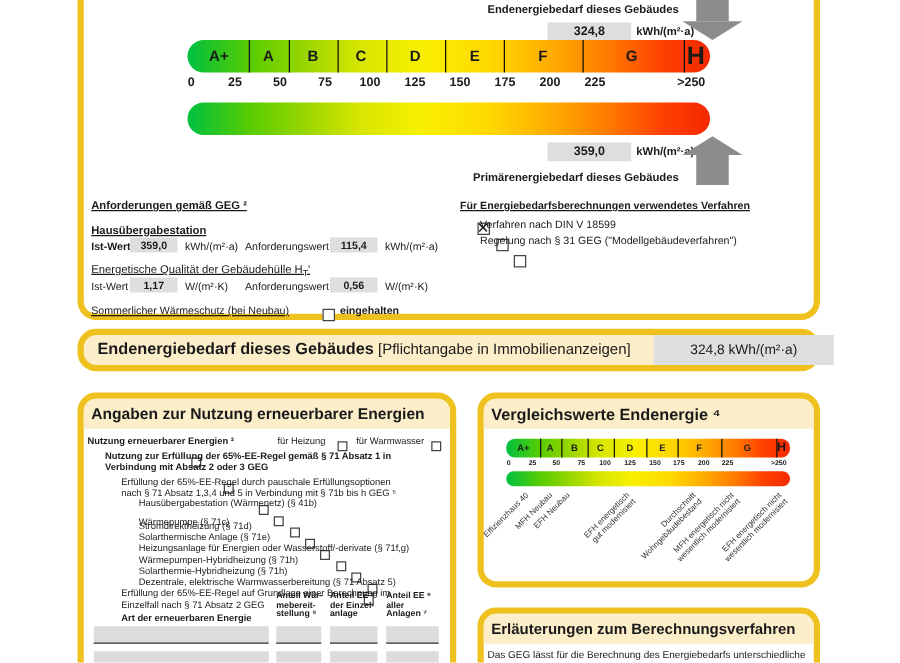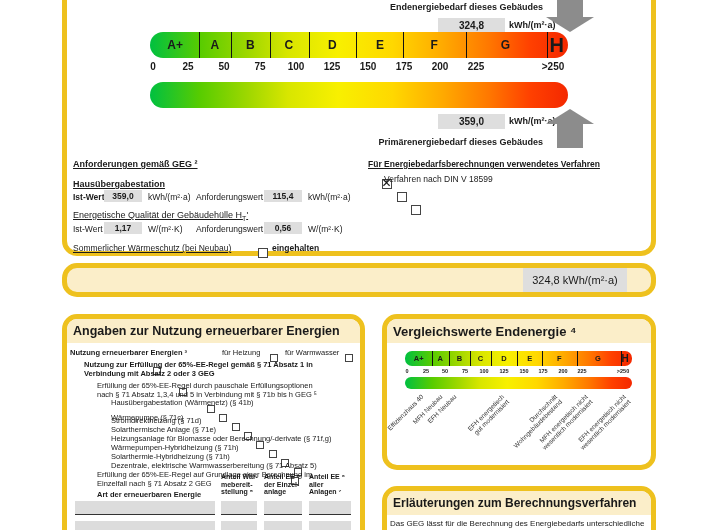--- a/index.html
+++ b/index.html
@@ -131,24 +131,29 @@
 
   <div class="abs u f85" style="left:73px;top:243px;">Sommerlicher Wärmeschutz (bei Neubau)</div>
   <span class="cb abs" style="left:258px;top:243px;"></span>
   <div class="abs f85" style="left:272px;top:243px;font-weight:bold;">eingehalten</div>
 
   
   <div class="abs b u f85" style="left:368px;top:159px;">Für Energiebedarfsberechnungen verwendetes Verfahren</div>
   <span class="cb abs on" style="left:368px;top:174px;"></span>
   <div class="abs f85" style="left:384px;top:174px;">Verfahren nach DIN V 18599</div>
   <span class="cb abs" style="left:368px;top:187px;"></span>
+  <div class="abs f85" style="left:384px;top:187px;">Regelung nach § 31 GEG ("Modellgebäudeverfahren")</div>
   <span class="cb abs" style="left:368px;top:200px;"></span>
 
   
-  <div class="vbox" style="left:523px;top:268px;width:104px;height:24px;font-weight:normal;font-size:11px;">324,8 kWh/(m²·a)</div>
+  <div class="abs" style="left:78px;top:271px;font-size:12px;">
+    <span class="b" style="font-size:13px;">Endenergiebedarf dieses Gebäudes</span>
+    <span>[Pflichtangabe in Immobilienanzeigen]</span>
+  </div>
+  <div class="vbox" style="left:523px;top:268px;width:144px;height:24px;font-weight:normal;font-size:11px;">324,8 kWh/(m²·a)</div>
 
   
   <div class="strip" style="left:67px;top:319px;width:293px;height:24px;">
     <span class="t" style="font-size:12.5px;">Angaben zur Nutzung erneuerbarer Energien</span>
   </div>
 
   <div class="abs b f75" style="left:70px;top:348px;">Nutzung erneuerbarer Energien ³</div>
   <span class="cb sm abs" style="left:212px;top:348px;"></span>
   <div class="abs f75" style="left:222px;top:348px;">für Heizung</div>
   <span class="cb sm abs" style="left:275px;top:348px;"></span>
@@ -164,21 +169,21 @@
 
   <span class="cb sm abs" style="left:99px;top:399px;"></span>
   <div class="abs f75" style="left:111px;top:398px;">Hausübergabestation (Wärmenetz) (§ 41b)</div>
   <span class="cb sm abs" style="left:99px;top:408px;"></span>
   <div class="abs f75" style="left:111px;top:413px;">Wärmepumpe (§ 71c)</div>
   <span class="cb sm abs" style="left:99px;top:417px;"></span>
   <div class="abs f75" style="left:111px;top:416px;">Stromdirektheizung (§ 71d)</div>
   <span class="cb sm abs" style="left:99px;top:426px;"></span>
   <div class="abs f75" style="left:111px;top:425px;">Solarthermische Anlage (§ 71e)</div>
   <span class="cb sm abs" style="left:99px;top:435px;"></span>
-  <div class="abs f75" style="left:111px;top:434px;">Heizungsanlage für Biomasse oder Berechnung/-derivate (§ 71f,g)</div>
+  <div class="abs f75" style="left:111px;top:434px;">Heizungsanlage für Energien oder Wasserstoff/-derivate (§ 71f,g)</div>
   <span class="cb sm abs" style="left:99px;top:444px;"></span>
   <div class="abs f75" style="left:111px;top:443px;">Wärmepumpen-Hybridheizung (§ 71h)</div>
   <span class="cb sm abs" style="left:99px;top:453px;"></span>
   <div class="abs f75" style="left:111px;top:452px;">Solarthermie-Hybridheizung (§ 71h)</div>
   <span class="cb sm abs" style="left:99px;top:462px;"></span>
   <div class="abs f75" style="left:111px;top:461px;">Dezentrale, elektrische Warmwasserbereitung (§ 71 Absatz 5)</div>
 
   <span class="cb sm abs" style="left:84px;top:471px;"></span>
   <div class="abs f75 pre" style="left:97px;top:470px;line-height:9px;">Erfüllung der 65%-EE-Regel auf Grundlage einer Berechnung im
 Einzelfall nach § 71 Absatz 2 GEG</div>

